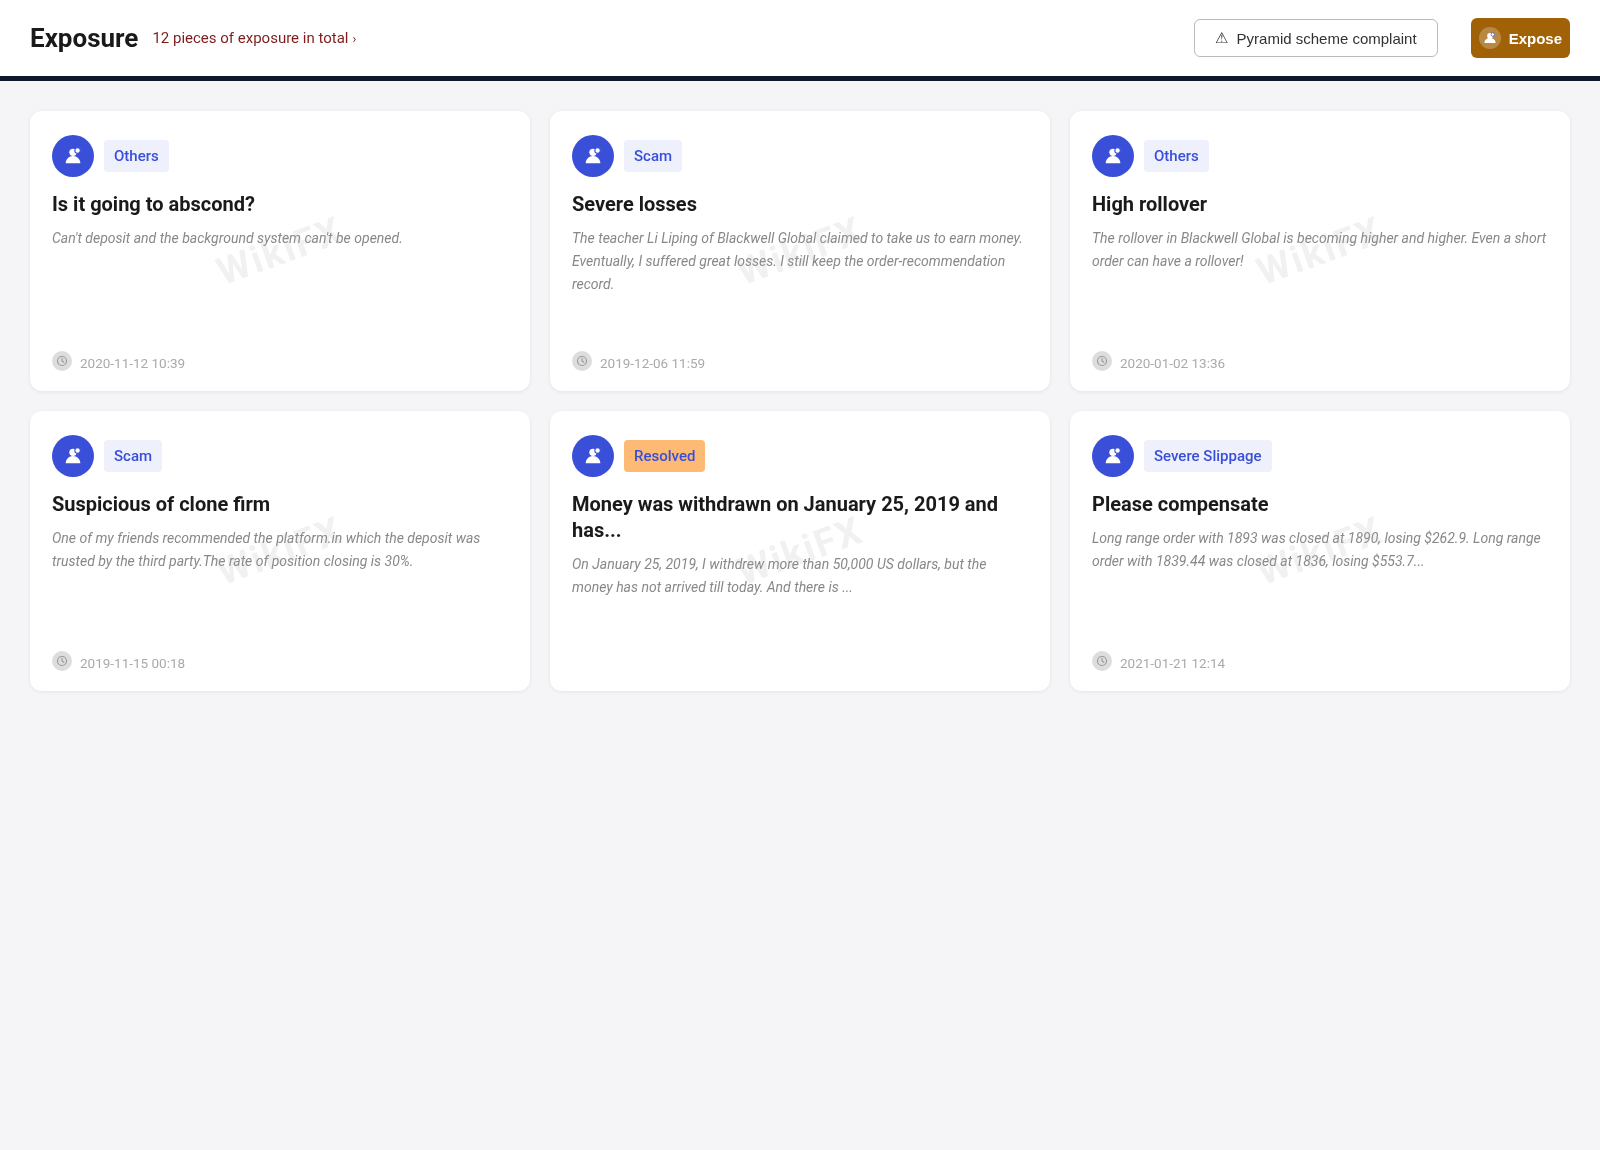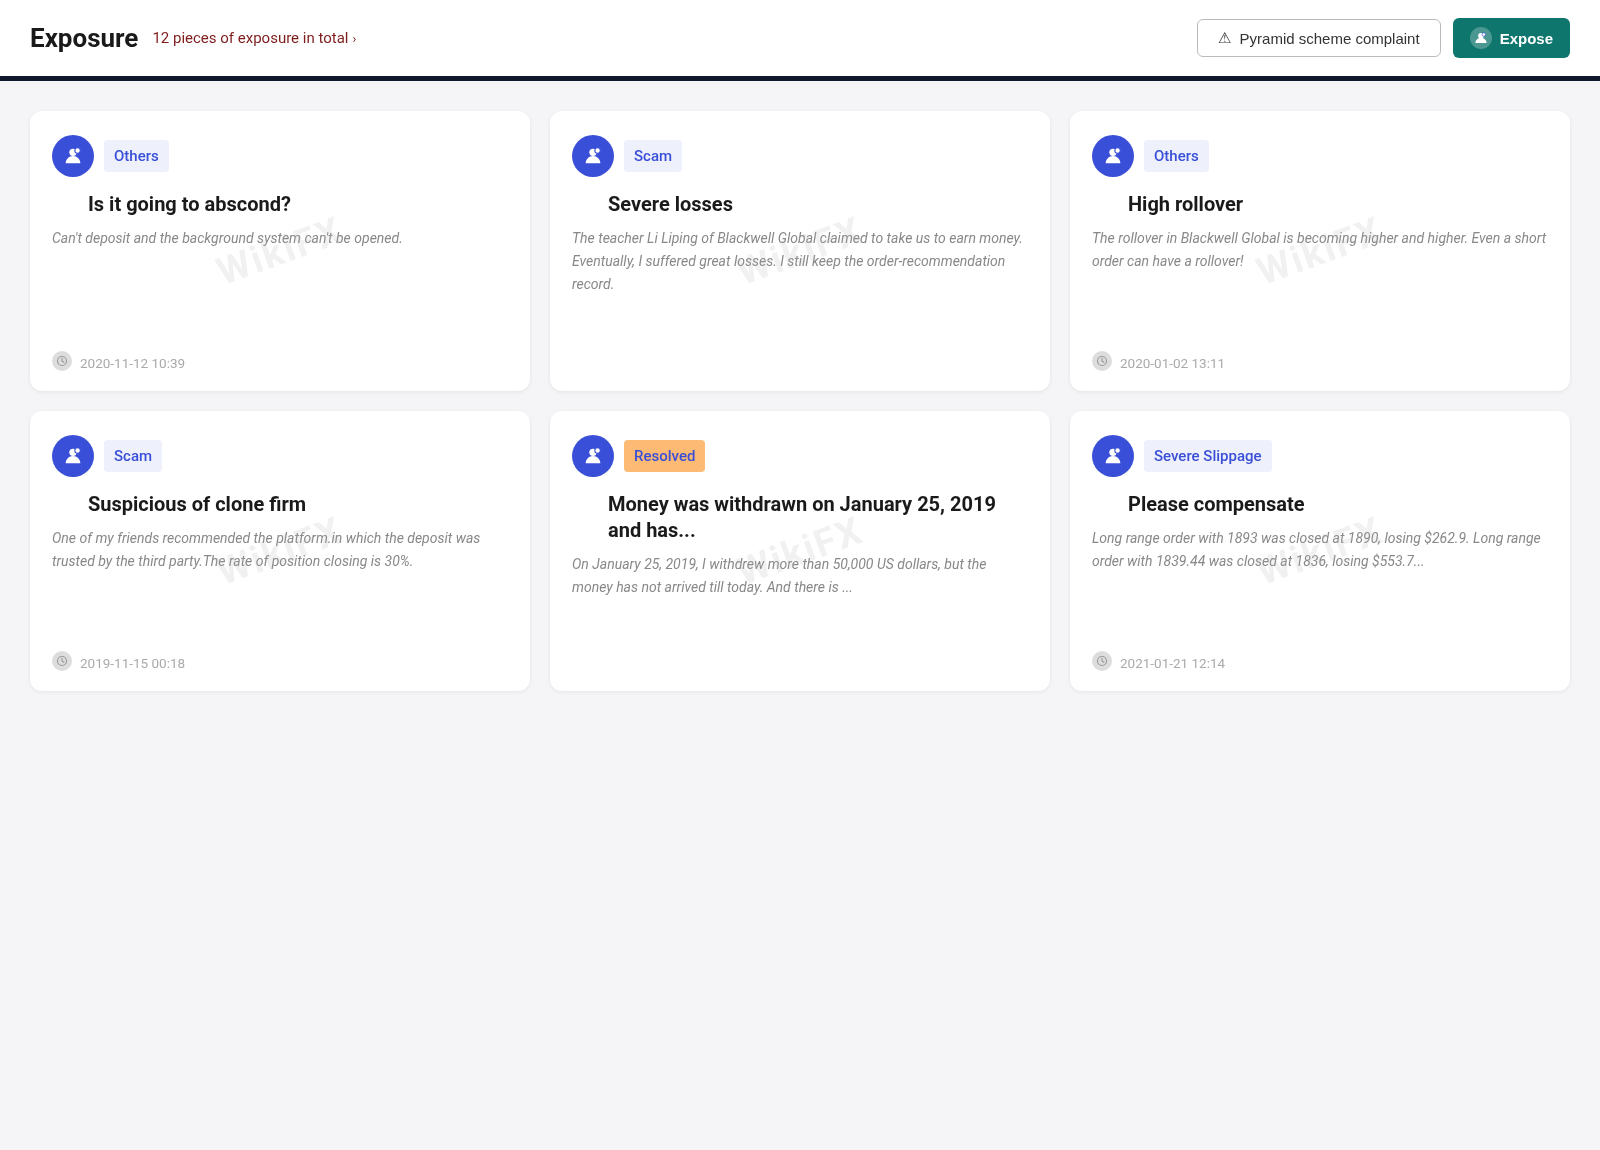--- a/index.html
+++ b/index.html
@@ -52,28 +52,29 @@
       color: #333;
       font-size: 15px;
       padding: 9px 20px;
       border-radius: 6px;
       cursor: pointer;
     }
     .expose-btn {
       display: flex;
       align-items: center;
       gap: 8px;
-      background: #0f766e;
+      background: #a16207;
       color: #fff;
       font-size: 15px;
       font-weight: 600;
-      padding: 9px 17px;
+      padding: 9px 8px;
       border-radius: 6px;
       border: none;
       cursor: pointer;
+      margin-left: 21px;
     }
     .expose-btn .icon-circle {
       width: 22px;
       height: 22px;
       background: rgba(255,255,255,0.25);
       border-radius: 50%;
       display: flex;
       align-items: center;
       justify-content: center;
       font-size: 13px;
@@ -126,21 +127,20 @@
     .tag-label.resolved {
       color: #3a4fd7;
       background: #fdba74;
     }
     .card-title {
       font-size: 20px;
       font-weight: 700;
       color: #1a1a1a;
       margin-bottom: 10px;
       line-height: 1.3;
-      margin-left: 36px;
     }
     .card-body {
       font-size: 14px;
       color: #888;
       line-height: 1.65;
       flex: 1;
       font-style: italic;
     }
     .card-footer {
       display: flex;
@@ -240,20 +240,29 @@
           <svg viewBox="0 0 24 24" fill="white" xmlns="http://www.w3.org/2000/svg">
       <circle cx="12" cy="8" r="4" fill="white"></circle>
       <path d="M4 20c0-4.4 3.6-8 8-8s8 3.6 8 8" fill="white"></path>
       <circle cx="17" cy="6" r="3" fill="white" stroke="#3a4fd7" stroke-width="1.2"></circle>
     </svg>
         </div>
         <span class="tag-label">Scam</span>
       </div>
       <div class="card-title">Severe losses</div>
       <div class="card-body">The teacher Li Liping of Blackwell Global claimed to take us to earn money. Eventually, I suffered great losses. I still keep the order-recommendation record.</div>
+      <div class="card-footer">
+        <div class="clock-icon">
+          <svg viewBox="0 0 16 16" width="12" height="12" fill="none" stroke="#999" stroke-width="1.5">
+      <circle cx="8" cy="8" r="6"></circle>
+      <polyline points="8,4 8,8 11,10"></polyline>
+    </svg>
+        </div>
+        <span>2019-12-06 11:59</span>
+      </div>
     </div>
     <div class="card">
       <div class="wikifx-watermark">WikiFX</div>
       <div class="card-tag">
         <div class="tag-icon">
           <svg viewBox="0 0 24 24" fill="white" xmlns="http://www.w3.org/2000/svg">
       <circle cx="12" cy="8" r="4" fill="white"></circle>
       <path d="M4 20c0-4.4 3.6-8 8-8s8 3.6 8 8" fill="white"></path>
       <circle cx="17" cy="6" r="3" fill="white" stroke="#3a4fd7" stroke-width="1.2"></circle>
     </svg>
@@ -262,21 +271,21 @@
       </div>
       <div class="card-title">High rollover</div>
       <div class="card-body">The rollover in Blackwell Global is becoming higher and higher. Even a short order can have a rollover!</div>
       <div class="card-footer">
         <div class="clock-icon">
           <svg viewBox="0 0 16 16" width="12" height="12" fill="none" stroke="#999" stroke-width="1.5">
       <circle cx="8" cy="8" r="6"></circle>
       <polyline points="8,4 8,8 11,10"></polyline>
     </svg>
         </div>
-        <span>2020-01-02 13:11</span>
+        <span>2020-01-02 13:36</span>
       </div>
     </div>
     <div class="card">
       <div class="wikifx-watermark">WikiFX</div>
       <div class="card-tag">
         <div class="tag-icon">
           <svg viewBox="0 0 24 24" fill="white" xmlns="http://www.w3.org/2000/svg">
       <circle cx="12" cy="8" r="4" fill="white"></circle>
       <path d="M4 20c0-4.4 3.6-8 8-8s8 3.6 8 8" fill="white"></path>
       <circle cx="17" cy="6" r="3" fill="white" stroke="#3a4fd7" stroke-width="1.2"></circle>

